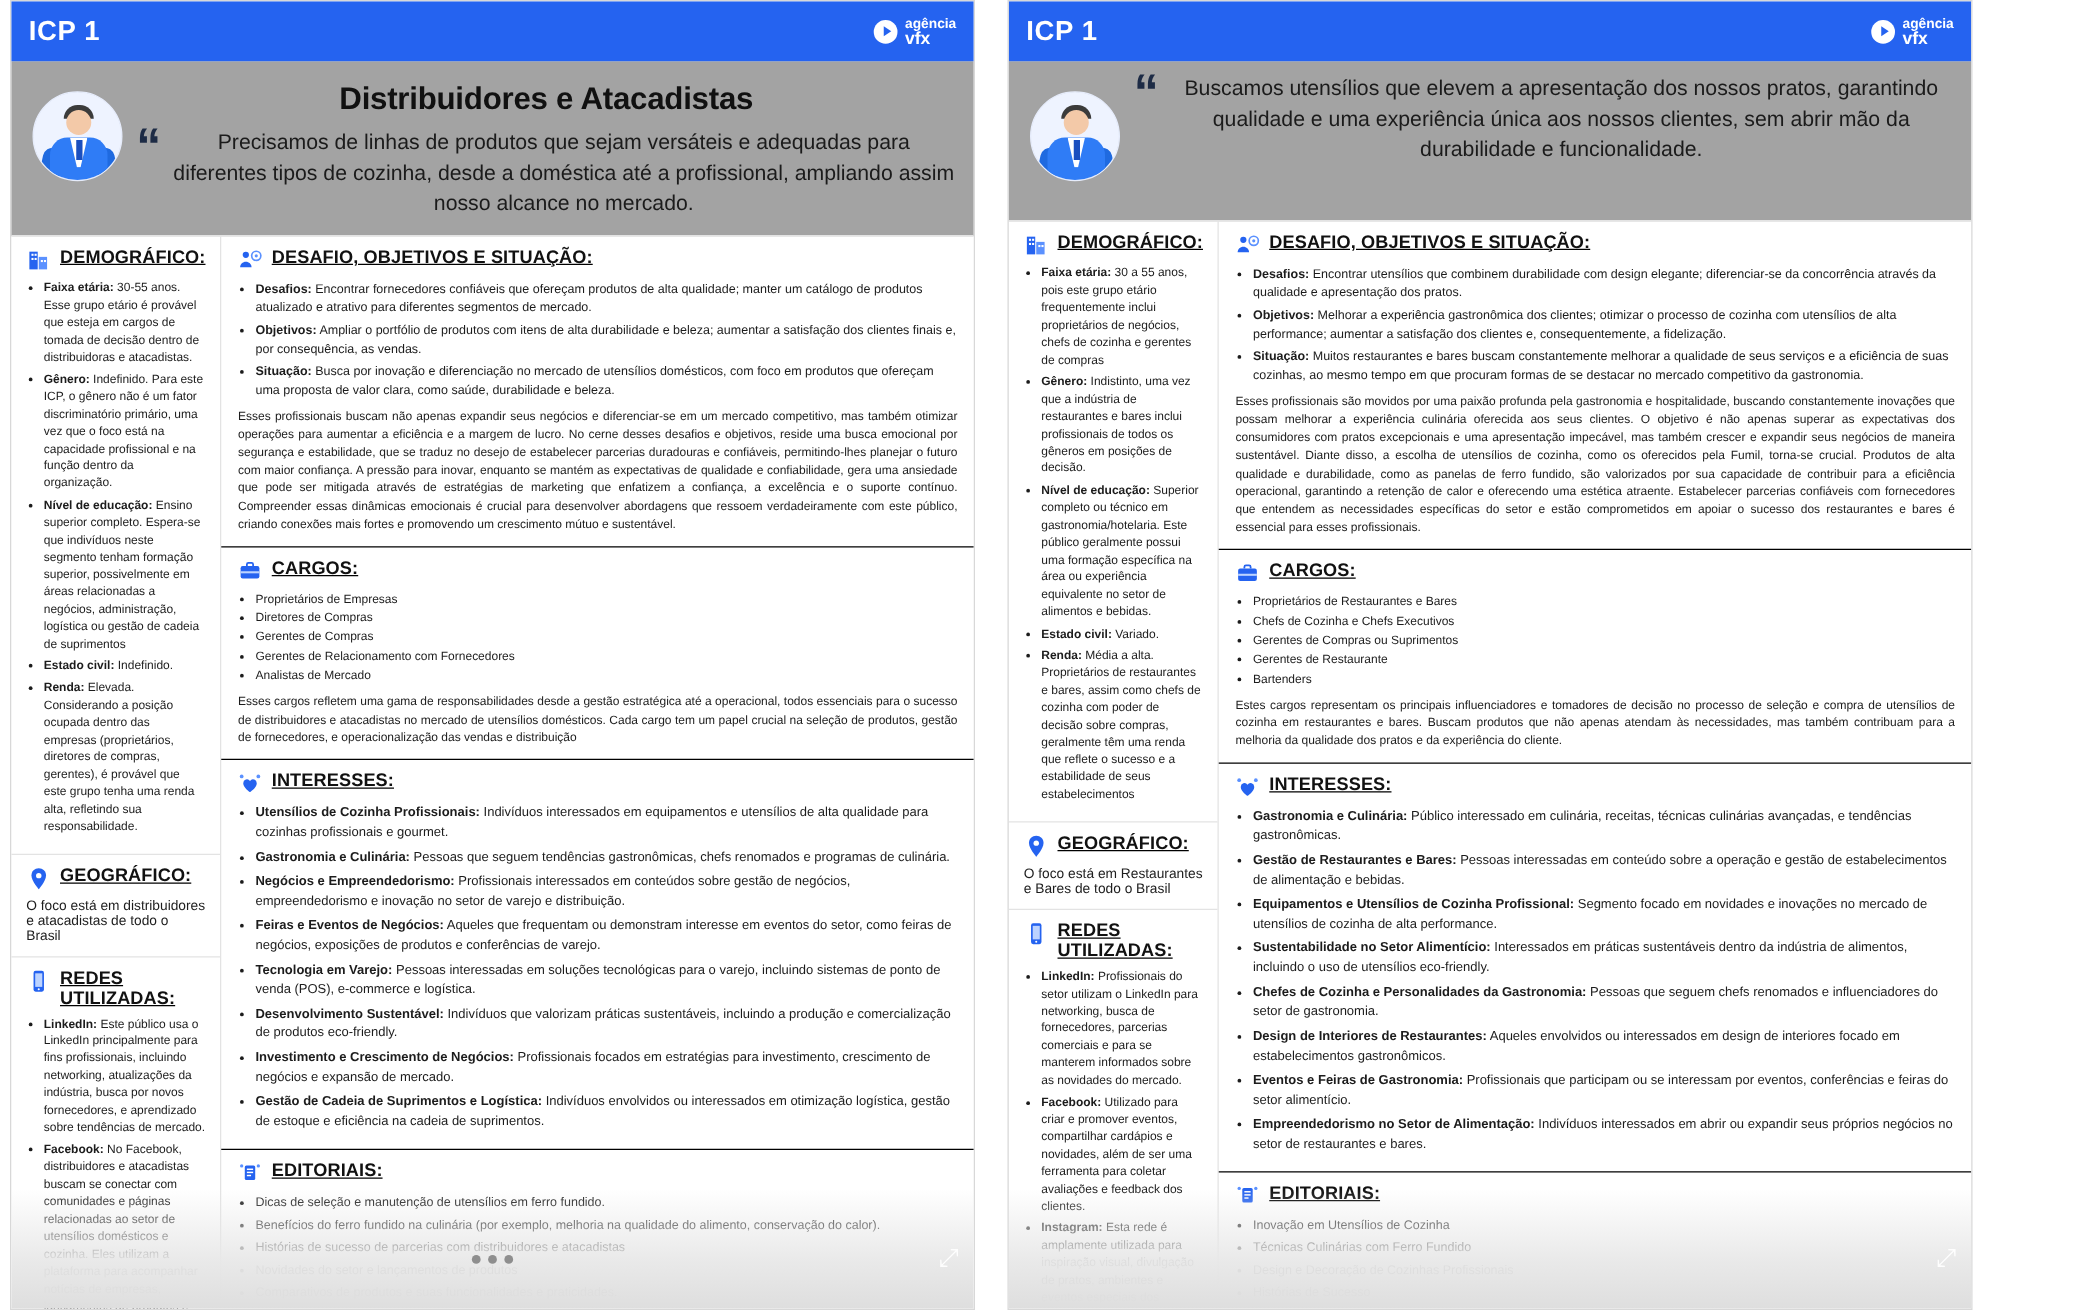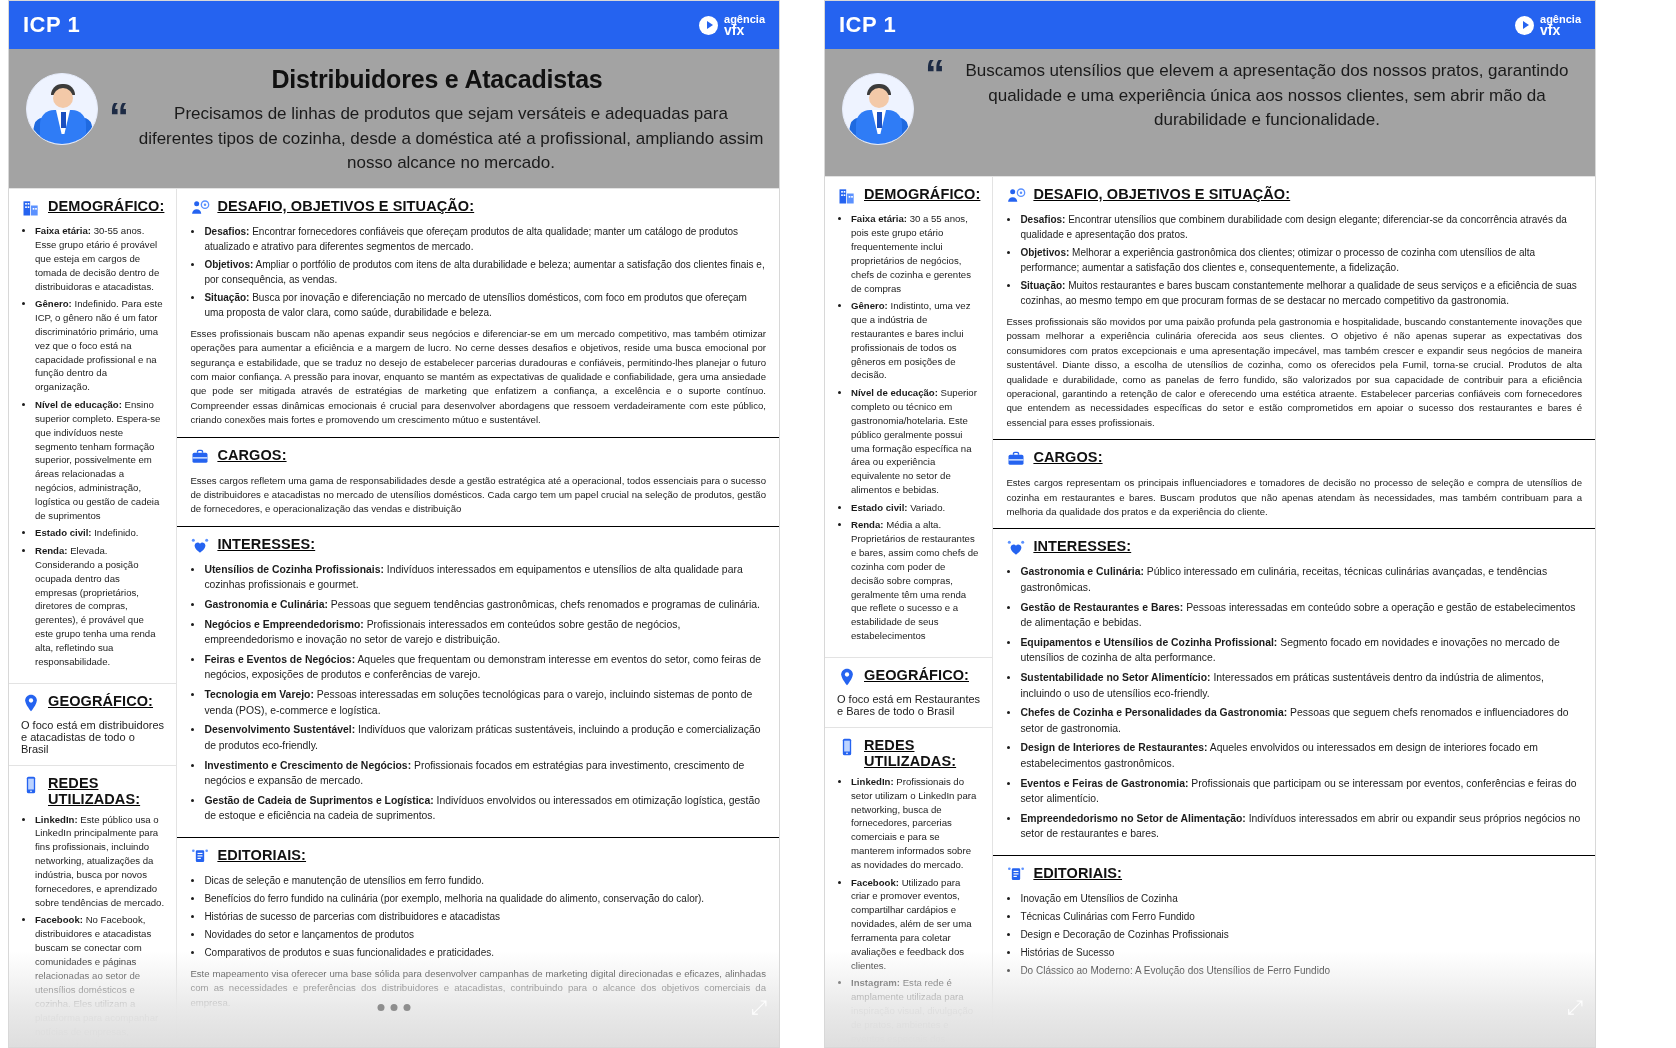--- a/index.html
+++ b/index.html
@@ -3,21 +3,21 @@
 <meta charset="utf-8">
 <style>
   * { box-sizing: border-box; }
   html, body { margin:0; padding:0; }
   body {
     width:1676px; height:1048px;
     background:#ffffff;
     font-family:"Liberation Sans", sans-serif;
     overflow:hidden;
   }
-  .stage { position:relative; width:1676px; height:1048px; display:flex; gap:18px; padding:0; }
+  .stage { position:relative; width:1676px; height:1048px; display:flex; gap:0; padding:0; }
   .card {
     position:relative;
     width:772px; height:1048px;
     border:1px solid #d8d8d8;
     background:#fff;
     overflow:hidden;
     flex:0 0 auto;
   }
   .card.left { margin-left:8px; }
   .card.right { margin-left:26px; }
@@ -217,20 +217,27 @@
 
         <div class="r-sect">
           <div class="sect-head">
             <svg class="ico" viewBox="0 0 24 24">
                 <rect x="3" y="7" width="18" height="12" rx="2" fill="#2563f0"></rect>
                 <path d="M9 7V5.5A1.5 1.5 0 0 1 10.5 4h3A1.5 1.5 0 0 1 15 5.5V7" fill="none" stroke="#2563f0" stroke-width="1.7"></path>
                 <rect x="3" y="12" width="18" height="2" fill="#bcd3ff"></rect>
               </svg>
             <span class="sect-title">CARGOS:</span>
           </div>
+          <ul class="bul plain">
+            <li>Proprietários de Empresas</li>
+            <li>Diretores de Compras</li>
+            <li>Gerentes de Compras</li>
+            <li>Gerentes de Relacionamento com Fornecedores</li>
+            <li>Analistas de Mercado</li>
+          </ul>
           <p class="para">Esses cargos refletem uma gama de responsabilidades desde a gestão estratégica até a operacional, todos essenciais para o sucesso de distribuidores e atacadistas no mercado de utensílios domésticos. Cada cargo tem um papel crucial na seleção de produtos, gestão de fornecedores, e operacionalização das vendas e distribuição</p>
         </div>
 
         <div class="r-sect">
           <div class="sect-head">
             <svg class="ico" viewBox="0 0 24 24">
                 <path d="M12 20s-6.5-4.2-6.5-8.6A3.6 3.6 0 0 1 12 9.3a3.6 3.6 0 0 1 6.5 2.1C18.5 15.8 12 20 12 20z" fill="#2563f0"></path>
                 <circle cx="4" cy="5" r="1.8" fill="#5b91ff"></circle>
                 <circle cx="20" cy="5" r="1.8" fill="#5b91ff"></circle>
               </svg>
@@ -395,20 +402,27 @@
 
         <div class="r-sect">
           <div class="sect-head">
             <svg class="ico" viewBox="0 0 24 24">
                 <rect x="3" y="7" width="18" height="12" rx="2" fill="#2563f0"></rect>
                 <path d="M9 7V5.5A1.5 1.5 0 0 1 10.5 4h3A1.5 1.5 0 0 1 15 5.5V7" fill="none" stroke="#2563f0" stroke-width="1.7"></path>
                 <rect x="3" y="12" width="18" height="2" fill="#bcd3ff"></rect>
               </svg>
             <span class="sect-title">CARGOS:</span>
           </div>
+          <ul class="bul plain">
+            <li>Proprietários de Restaurantes e Bares</li>
+            <li>Chefs de Cozinha e Chefs Executivos</li>
+            <li>Gerentes de Compras ou Suprimentos</li>
+            <li>Gerentes de Restaurante</li>
+            <li>Bartenders</li>
+          </ul>
           <p class="para">Estes cargos representam os principais influenciadores e tomadores de decisão no processo de seleção e compra de utensílios de cozinha em restaurantes e bares. Buscam produtos que não apenas atendam às necessidades, mas também contribuam para a melhoria da qualidade dos pratos e da experiência do cliente.</p>
         </div>
 
         <div class="r-sect">
           <div class="sect-head">
             <svg class="ico" viewBox="0 0 24 24">
                 <path d="M12 20s-6.5-4.2-6.5-8.6A3.6 3.6 0 0 1 12 9.3a3.6 3.6 0 0 1 6.5 2.1C18.5 15.8 12 20 12 20z" fill="#2563f0"></path>
                 <circle cx="4" cy="5" r="1.8" fill="#5b91ff"></circle>
                 <circle cx="20" cy="5" r="1.8" fill="#5b91ff"></circle>
               </svg>

